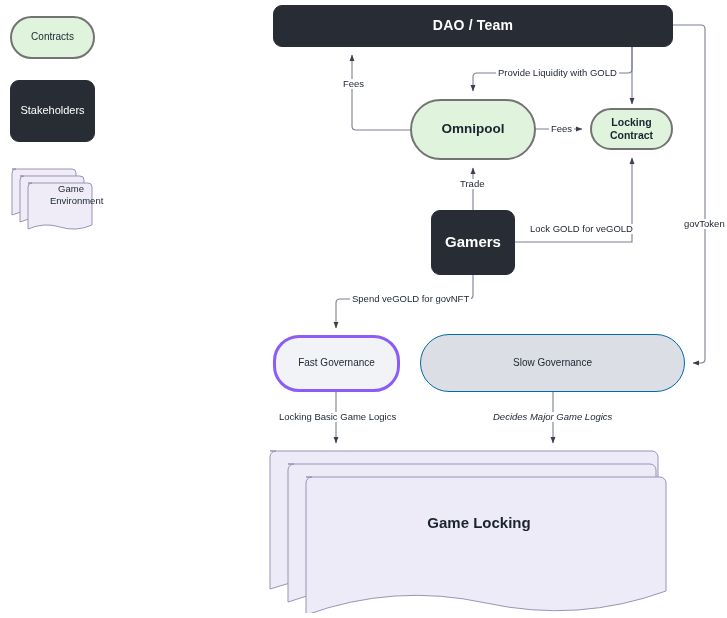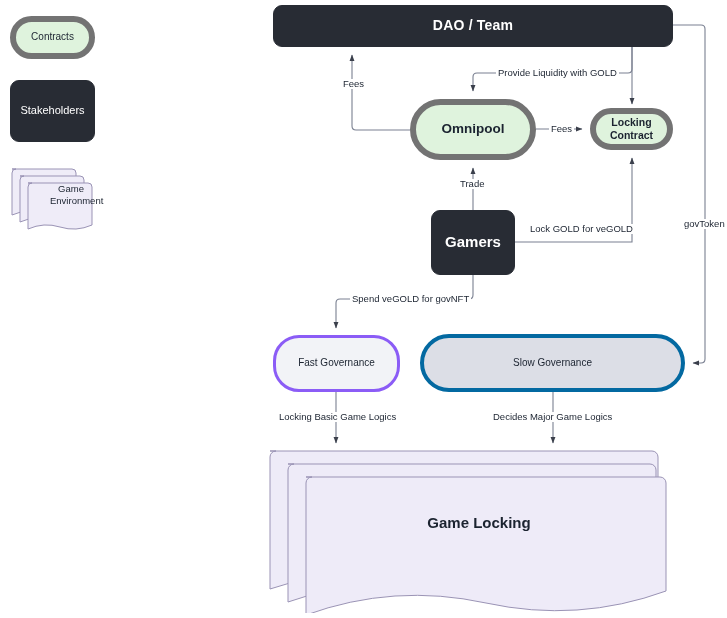--- a/index.html
+++ b/index.html
@@ -25,36 +25,36 @@
     box-sizing:border-box;
     display:flex;
     align-items:center;
     justify-content:center;
     text-align:center;
     line-height:1.25;
   }
   
   .contract{
     background:#dff3dd;
-    border:6px solid #737373;
+    border:2px solid #737373;
     color:#1b2330;
   }
   .stakeholder{
     background:#282c34;
     border:1px solid #282c34;
     color:#ffffff;
   }
   .gov-light{
     background:#f2f3f7;
     border:3px solid #8b5cf6;
     color:#1b2330;
   }
   .gov-dark{
     background:#dcdee6;
-    border:4px solid #0369a1;
+    border:1px solid #0369a1;
     color:#1b2330;
   }
   .stadium{ border-radius:999px; }
   .rrect{ border-radius:9px; }
 
   
   #legend-contracts{ left:10px; top:16px; width:85px; height:43px; font-size:10px; }
   #legend-stakeholders{ left:10px; top:80px; width:85px; height:62px; font-size:11px; }
   #legend-gameenv{ left:10px; top:165px; width:85px; height:65px; }
 
@@ -163,21 +163,21 @@
   <div class="edge-label" style="left:458px;top:179px;">Trade</div>
 
   <div class="edge-label" style="left:528px;top:224px;">Lock GOLD for veGOLD</div>
 
   <div class="edge-label" style="left:350px;top:294px;">Spend veGOLD for govNFT</div>
 
   <div class="edge-label" style="left:682px;top:219px;">govToken</div>
 
   <div class="edge-label" style="left:277px;top:412px;">Locking Basic Game Logics</div>
 
-  <div class="edge-label" style="left:491px;top:412px;">Decides Major Game Logics</div>
+  <div class="edge-label" style="left:491px;top:412px;font-style:italic;">Decides Major Game Logics</div>
 
   <div class="node contract stadium" id="legend-contracts">
     <span>Contracts</span>
   </div>
 
   <div class="node stakeholder rrect" id="legend-stakeholders">
     <span>Stakeholders</span>
   </div>
 
   <div class="docshape" id="legend-gameenv">

